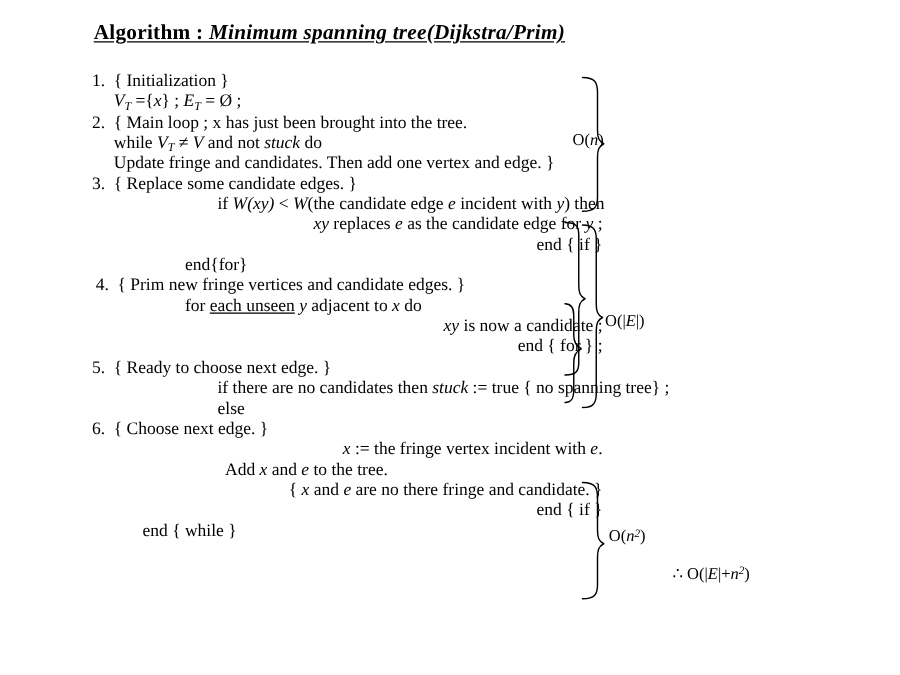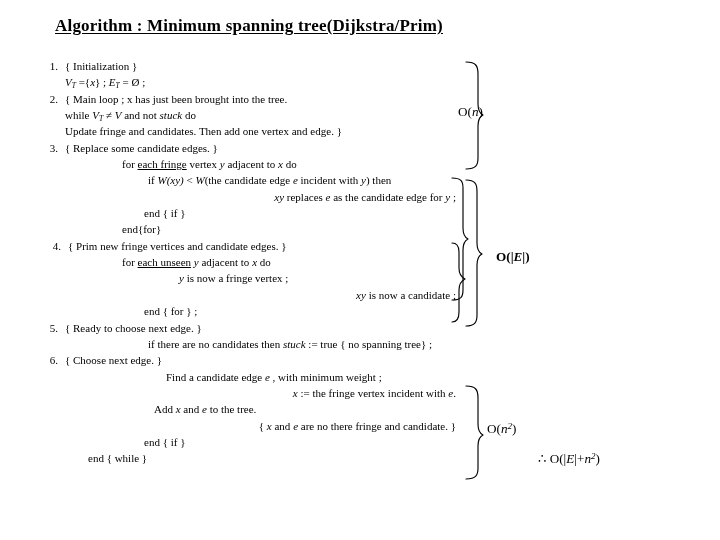--- a/index.html
+++ b/index.html
@@ -30,73 +30,75 @@
     left: 55px;
     top: 16px;
     font-size: 17px;
     font-weight: bold;
     white-space: nowrap;
     letter-spacing: 0.2px;
   }
   #title .t-plain {
     text-decoration: underline;
     text-underline-offset: 2px;
+    margin-left: 20px;
   }
   #title .t-em {
+    font-style: italic;
     font-weight: bold;
     text-decoration: underline;
     text-underline-offset: 2px;
   }
 
   
   #code {
     position: absolute;
-    left: 36px;
+    left: 62px;
     top: 58px;
     width: 420px;
-    font-size: 11px;
+    font-size: 14px;
     line-height: 16.35px;
   }
   .ln {
     white-space: nowrap;
     height: 16.35px;
   }
   .num {
     display: inline-block;
     width: 22px;
     text-align: right;
     padding-right: 7px;
   }
   .num.n4 { width: 25px; }
 
   
   .i0  { padding-left: 0px; }
   .i1  { padding-left: 29px; }
   .i3  { padding-left: 86px; }
   .i4  { padding-left: 112px; }
   .i5  { padding-left: 134px; text-align: right; }
-  .i6  { padding-left: 108px; }
+  .i6  { padding-left: 108px; text-align: right; }
   .i8  { padding-left: 130px; }
   .i9  { padding-left: 143px; }
   .i10 { padding-left: 118px; }
   .i11 { padding-left: 52px; }
 
   .it  { font-style: italic; }
   .ul  { text-decoration: underline; text-underline-offset: 1px; }
   sub  { font-size: 0.68em; font-style: italic; vertical-align: -0.28em; }
   sup  { font-size: 0.68em; font-style: italic; vertical-align: 0.42em; }
 
   
   .bigO {
     position: absolute;
     font-size: 13.2px;
     white-space: nowrap;
   }
   #bigO-n      { left: 458px; top: 104px; }
-  #bigO-e      { left: 496px; top: 249px; font-weight: bold; }
+  #bigO-e      { left: 484px; top: 249px; }
   #bigO-n2     { left: 487px; top: 421px; }
   #bigO-total  { left: 538px; top: 451px; }
 
   
   #braces {
     position: absolute;
     left: 0; top: 0;
     width: 720px;
     height: 540px;
     pointer-events: none;
@@ -121,37 +123,35 @@
   <div id="code">
 
     <div class="ln i0"><span class="num">1.</span><span>{ Initialization }</span></div>
     <div class="ln i1"><span class="it">V</span><sub>T</sub><span> ={</span><span class="it">x</span><span>} ;  </span><span class="it">E</span><sub>T</sub><span> = Ø ;</span></div>
 
     <div class="ln i0"><span class="num">2.</span><span>{ Main loop ; x has just been brought into the tree.</span></div>
     <div class="ln i1"><span>while </span><span class="it">V</span><sub>T</sub><span> ≠ </span><span class="it">V</span><span> and not </span><span class="it">stuck</span><span> do</span></div>
     <div class="ln i1">Update fringe and candidates. Then add one vertex and edge. }</div>
 
     <div class="ln i0"><span class="num">3.</span><span>{ Replace some candidate edges. }</span></div>
-    <div class="ln i3"><span>for </span><span class="ul">each fringe</span><span> vertex </span><span class="it">y</span><span> adjacent to </span><span class="it">x</span><span> do</span></div>
     <div class="ln i4"><span>if </span><span class="it">W(xy)</span><span> &lt; </span><span class="it">W</span><span>(the candidate edge </span><span class="it">e</span><span> incident with </span><span class="it">y</span><span>) then</span></div>
     <div class="ln i5"><span class="it">xy</span><span> replaces </span><span class="it">e</span><span> as the candidate edge for </span><span class="it">y</span><span> ;</span></div>
     <div class="ln i6">end { if }</div>
     <div class="ln i3">end{for}</div>
 
     <div class="ln i0"><span class="num n4">4.</span><span>{ Prim new fringe vertices and candidate edges. }</span></div>
     <div class="ln i3"><span>for </span><span class="ul">each unseen</span><span class="it"> y</span><span> adjacent to </span><span class="it">x</span><span> do</span></div>
-    <div class="ln i9"><span class="it">y</span><span> is now a fringe vertex ;</span></div>
     <div class="ln i5"><span class="it">xy</span><span> is now a candidate ;</span></div>
     <div class="ln i6">end { for } ;</div>
 
     <div class="ln i0"><span class="num">5.</span><span>{ Ready to choose next edge. }</span></div>
     <div class="ln i4"><span>if there are no candidates then </span><span class="it">stuck</span><span> := true { no spanning tree} ;</span></div>
+    <div class="ln i4">else</div>
 
     <div class="ln i0"><span class="num">6.</span><span>{ Choose next edge. }</span></div>
-    <div class="ln i8"><span>Find a candidate edge </span><span class="it">e</span><span> , with minimum weight ;</span></div>
     <div class="ln i5"><span class="it">x</span><span> := the fringe vertex incident with </span><span class="it">e</span><span>.</span></div>
     <div class="ln i10"><span>Add </span><span class="it">x</span><span> and </span><span class="it">e</span><span> to the tree.</span></div>
     <div class="ln i5"><span>{ </span><span class="it">x</span><span> and </span><span class="it">e</span><span> are no there fringe and candidate. }</span></div>
     <div class="ln i6">end { if }</div>
 
     <div class="ln i11">end { while }</div>
   </div>
 
   <svg id="braces" viewBox="0 0 720 540">
 

